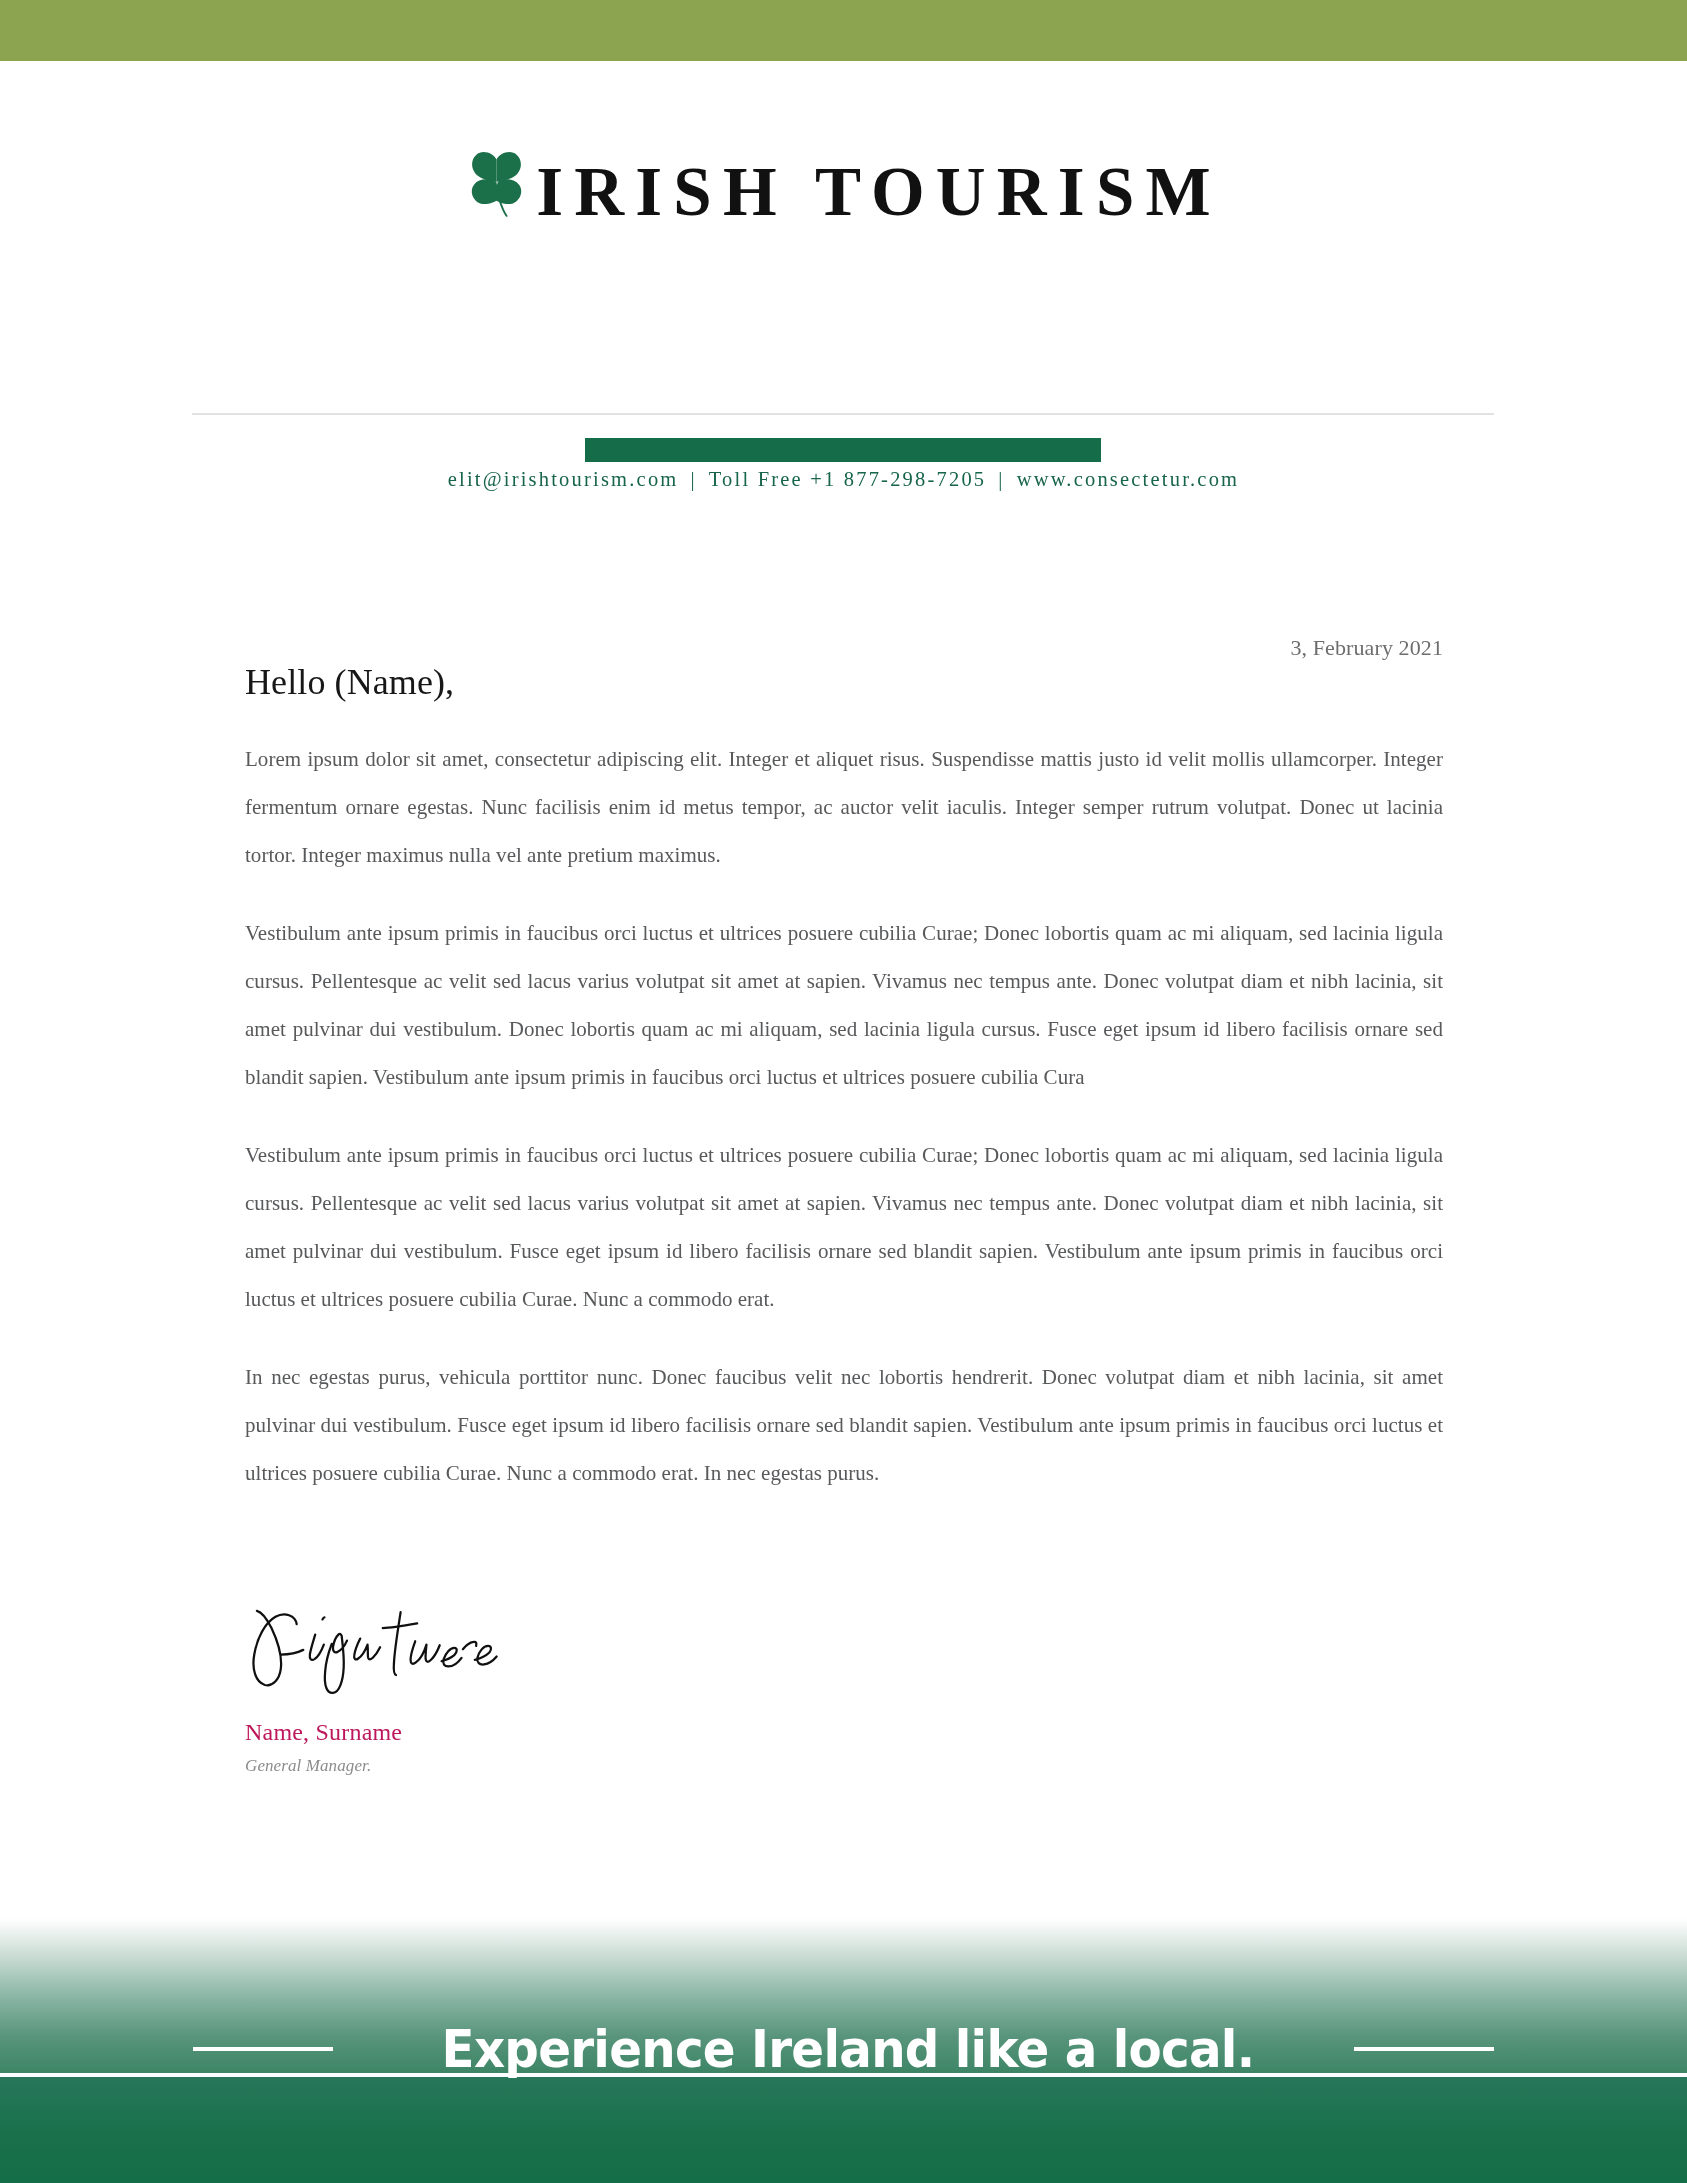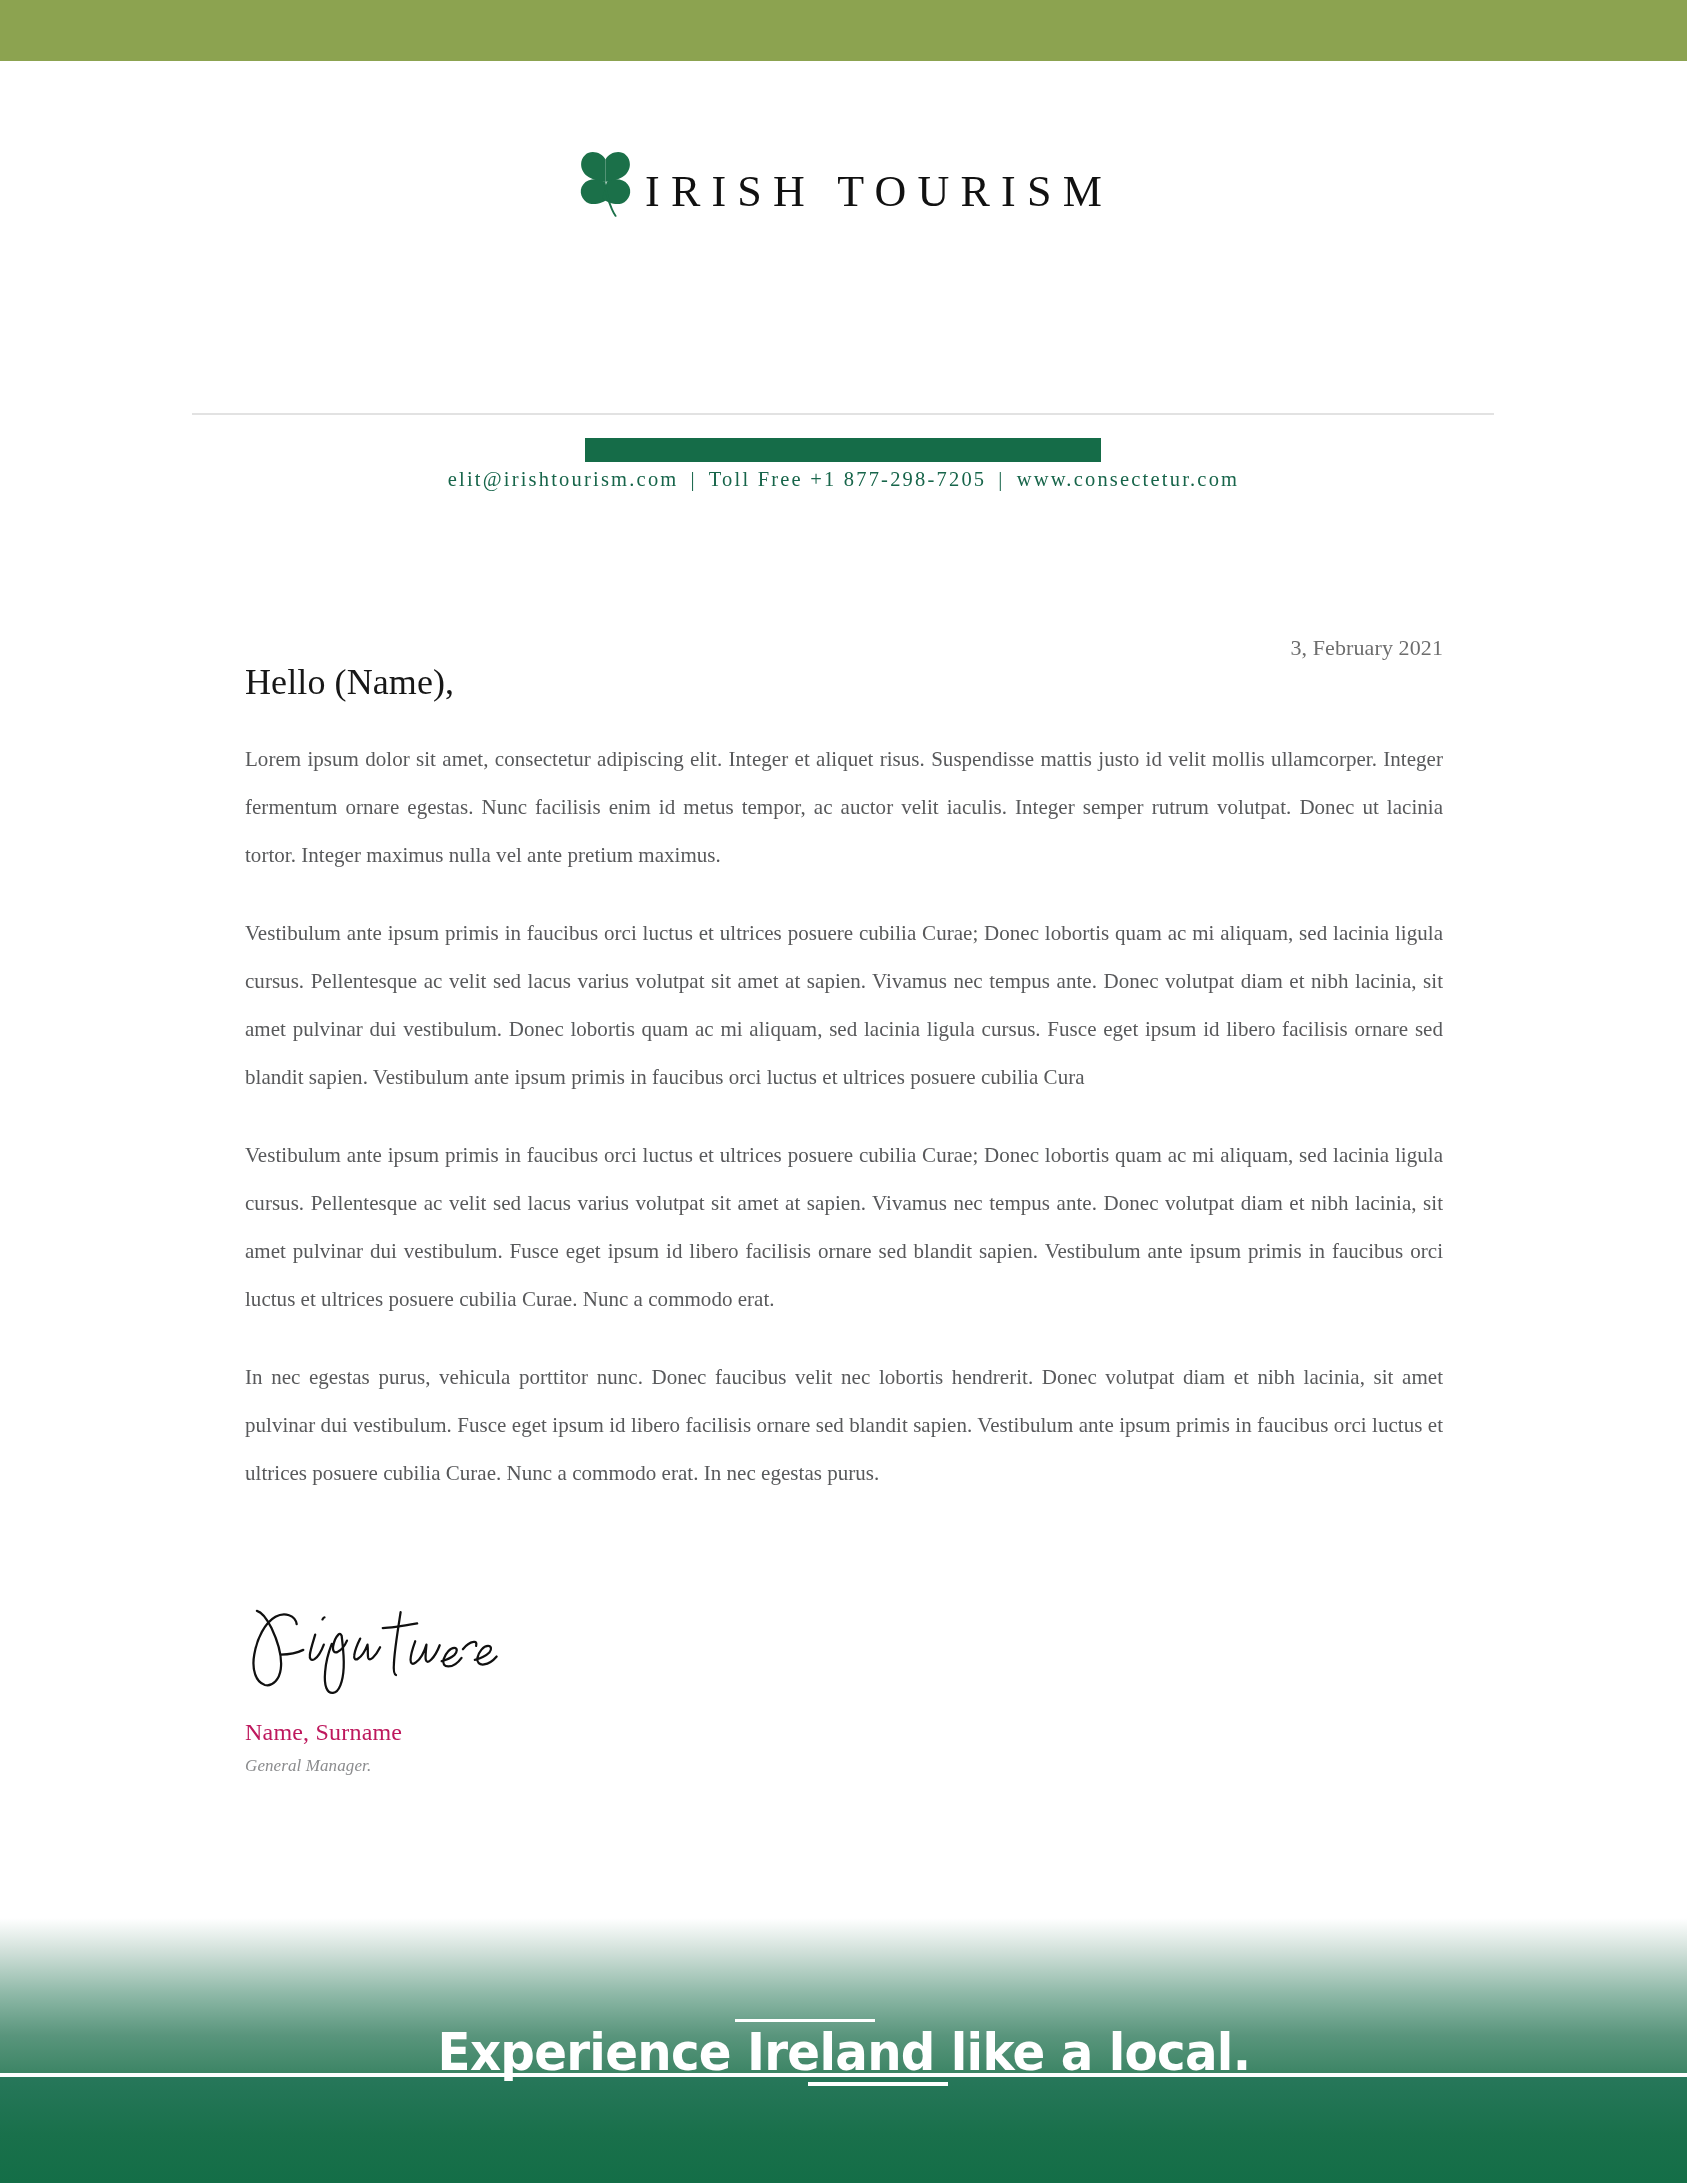--- a/index.html
+++ b/index.html
@@ -46,26 +46,26 @@
   }
   .shamrock {
     width: 63px;
     height: 78px;
     margin-right: 8px;
     margin-bottom: 6.6px;
     flex: 0 0 auto;
   }
   .wordmark {
     font-family: "Liberation Serif", serif;
-    font-size: 44px;
+    font-size: 69px;
     letter-spacing: 11.2px;
     color: #111111;
     line-height: 1;
     white-space: nowrap;
-    font-weight: 400;
+    font-weight: 700;
   }
 
   .accent-bar {
     position: absolute;
     top: 377px;
     left: 585px;
     width: 516px;
     height: 24px;
     background: #156c48;
   }
@@ -182,21 +182,20 @@
     background: linear-gradient(to bottom, #27775a 0%, #19704b 55%, #146e47 100%);
   }
   .footer-tagline-row {
     position: absolute;
     top: 101px;
     left: 0;
     width: 1687px;
     display: flex;
     align-items: center;
     justify-content: center;
-    flex-direction: column;
   }
   .foot-rule {
     height: 3.3px;
     width: 140px;
     background: #ffffff;
     flex: 0 0 auto;
   }
   .foot-rule.left { margin-right: 78px; }
   .foot-rule.right { margin-left: 69px; }
   .tagline {

